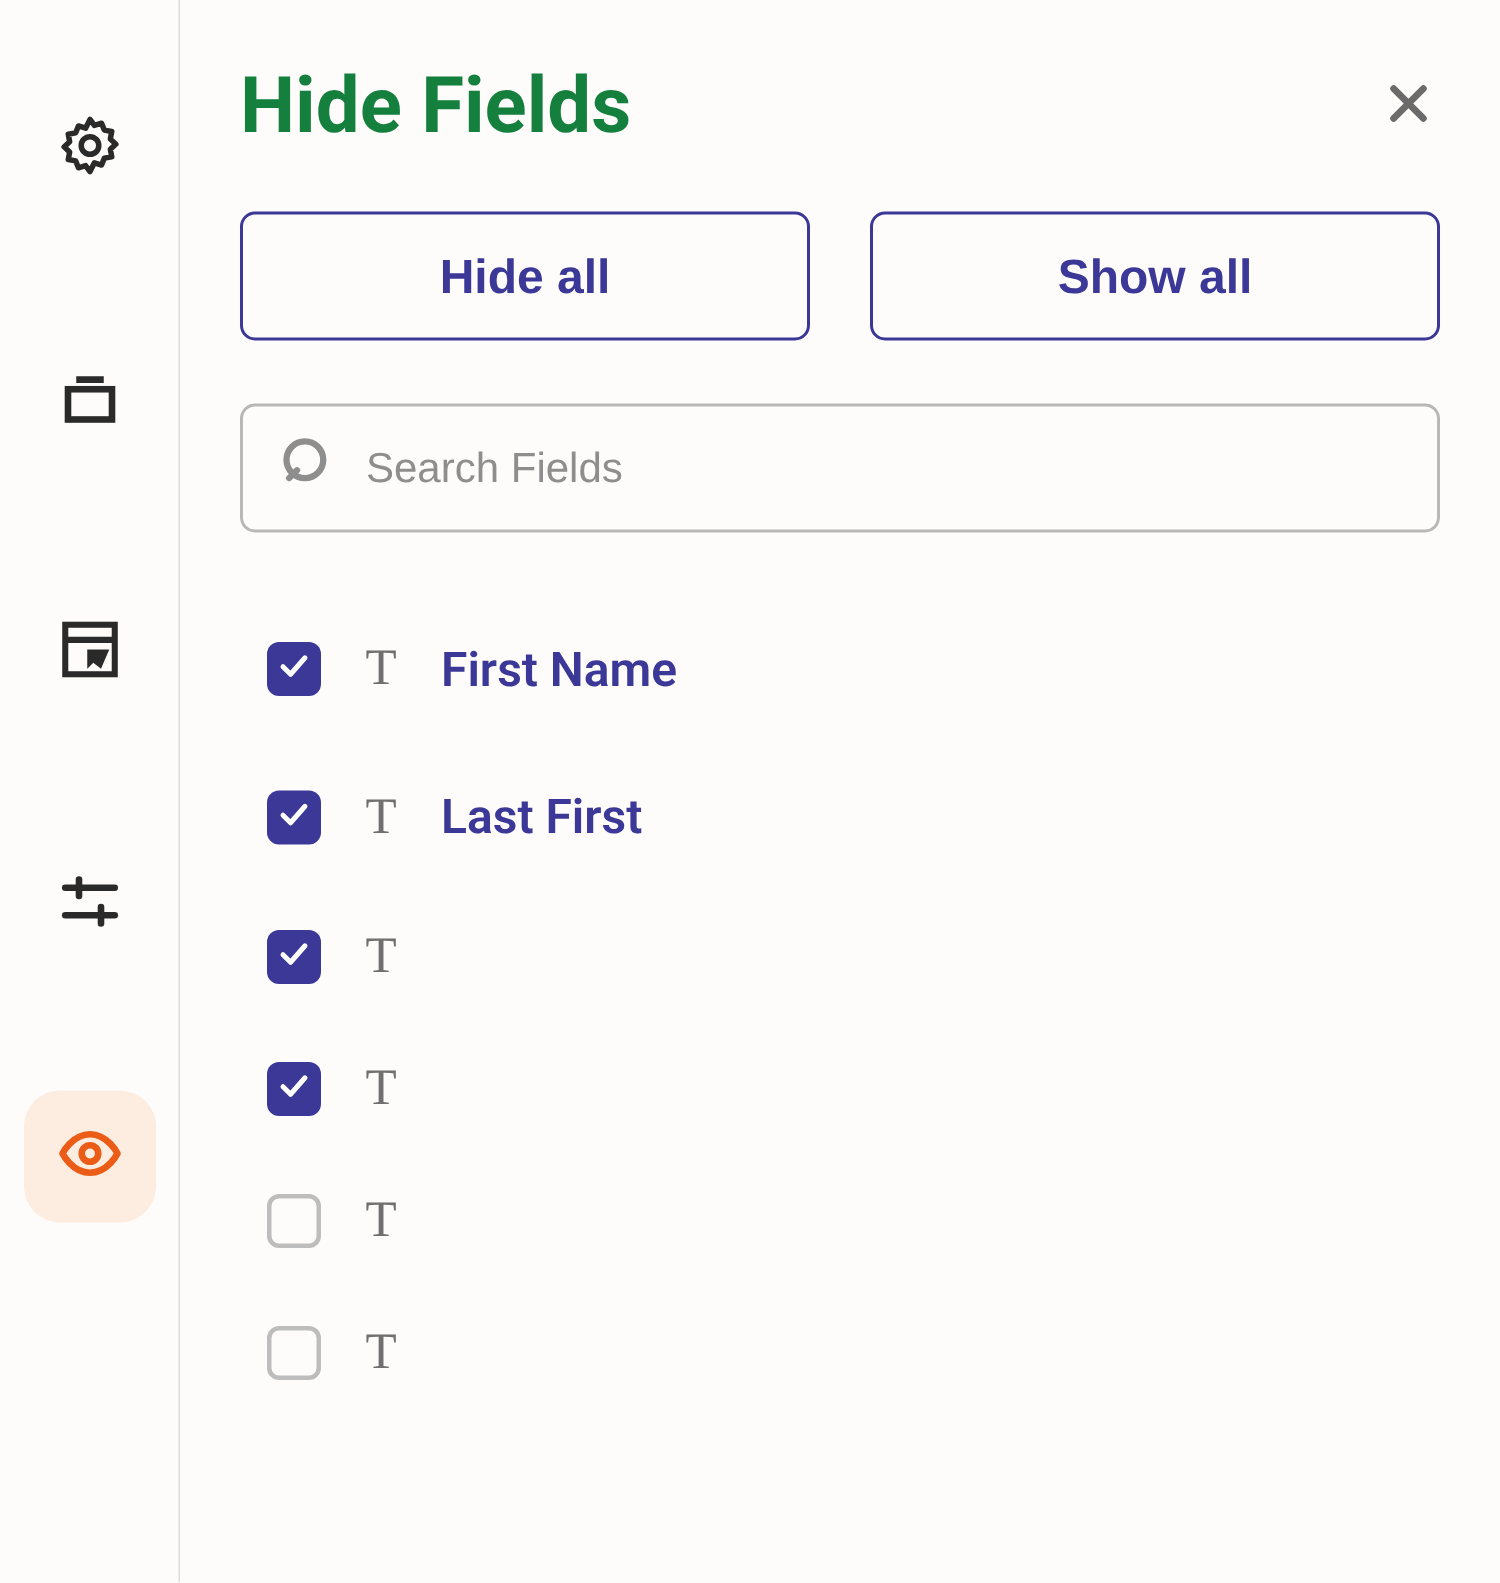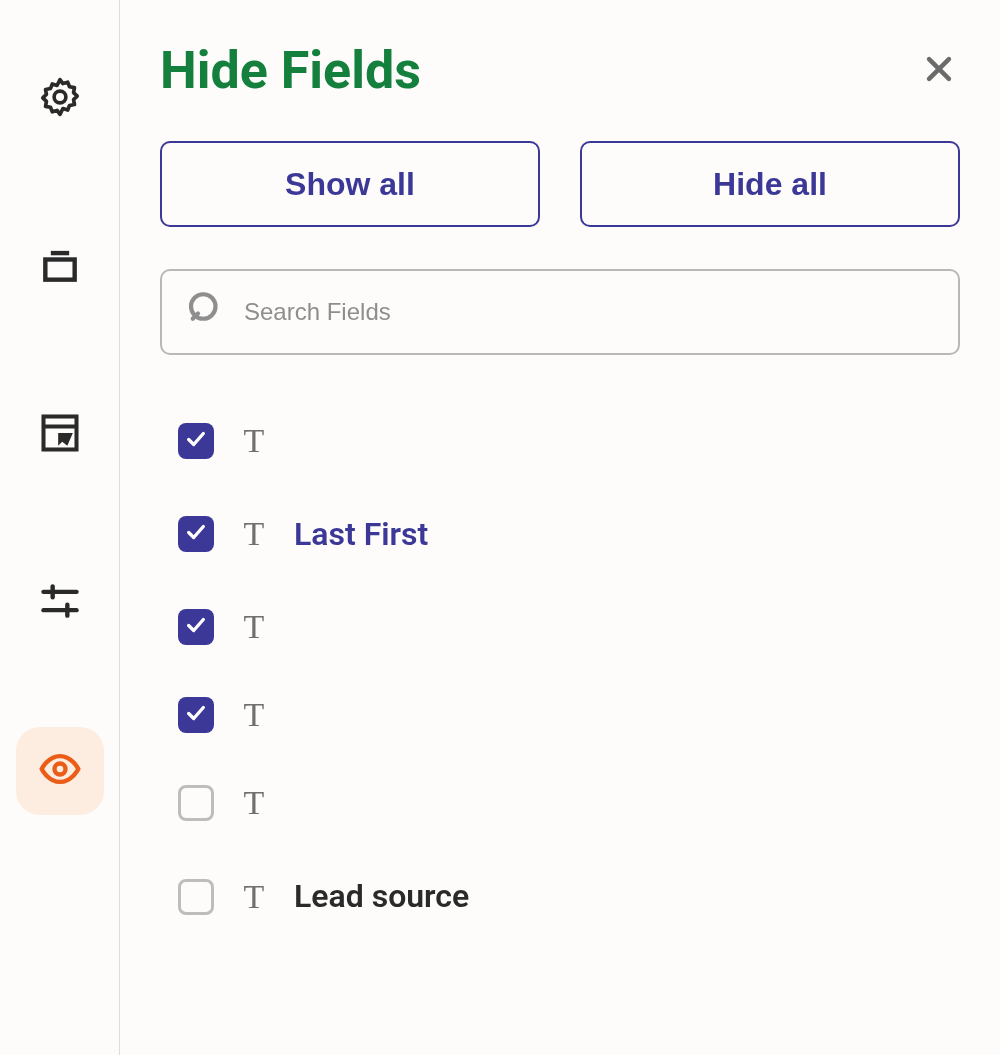--- a/index.html
+++ b/index.html
@@ -99,21 +99,21 @@
   .search-wrap svg {
     width: 42px;
     height: 42px;
     flex-shrink: 0;
   }
   .search-input {
     flex: 1;
     border: none;
     outline: none;
     background: transparent;
-    font-size: 24px;
+    font-size: 28px;
     color: #3a3a3a;
   }
   .search-input::placeholder {
     color: #8e8e8e;
   }
   .field-list-wrap {
     flex: 1;
     overflow-y: auto;
     padding-right: 24px;
   }
@@ -241,22 +241,22 @@
       <span>
         <svg viewBox="0 0 24 24" fill="none" stroke="currentColor" stroke-width="3.2" stroke-linecap="round">
           <line x1="5" y1="5" x2="19" y2="19"></line>
           <line x1="19" y1="5" x2="5" y2="19"></line>
         </svg>
       </span>
     </div>
   </div>
 
   <div class="button-row">
+    <button class="btn">Hide all</button>
     <button class="btn">Show all</button>
-    <button class="btn">Hide all</button>
   </div>
 
   <div class="search-wrap">
     <span>
       <svg viewBox="0 0 24 24" fill="none" stroke="#8e8e8e" stroke-width="2.4" stroke-linecap="round">
         <circle cx="11" cy="10" r="7"></circle>
         <line x1="5" y1="17" x2="8" y2="14"></line>
       </svg>
     </span>
     <input class="search-input" type="text" placeholder="Search Fields" style="">
@@ -266,20 +266,21 @@
     <div class="field-list" id="field-list">
         <div class="field-item">
           <div class="checkbox checked">
             <span><svg viewBox="0 0 24 24" fill="none" stroke="#ffffff" stroke-width="3.6" stroke-linecap="round" stroke-linejoin="round">
                 <polyline points="4 12.5 9.5 18 20 6"></polyline>
               </svg></span>
           </div>
           <span class="type-icon">
             <span class="t-glyph">T</span>
           </span>
+          <div class="field-label checked">First Name</div>
         </div>
         <div class="field-item">
           <div class="checkbox checked">
             <span><svg viewBox="0 0 24 24" fill="none" stroke="#ffffff" stroke-width="3.6" stroke-linecap="round" stroke-linejoin="round">
                 <polyline points="4 12.5 9.5 18 20 6"></polyline>
               </svg></span>
           </div>
           <span class="type-icon">
             <span class="t-glyph">T</span>
           </span>
@@ -309,18 +310,17 @@
           <div class="checkbox unchecked"></div>
           <span class="type-icon">
             <span class="t-glyph">T</span>
           </span>
         </div>
         <div class="field-item">
           <div class="checkbox unchecked"></div>
           <span class="type-icon">
             <span class="t-glyph">T</span>
           </span>
-          <div class="field-label unchecked">Lead source</div>
         </div>
         <div class="field-item"></div>
       </div>
   </div>
 </div>
 
 </body></html>

